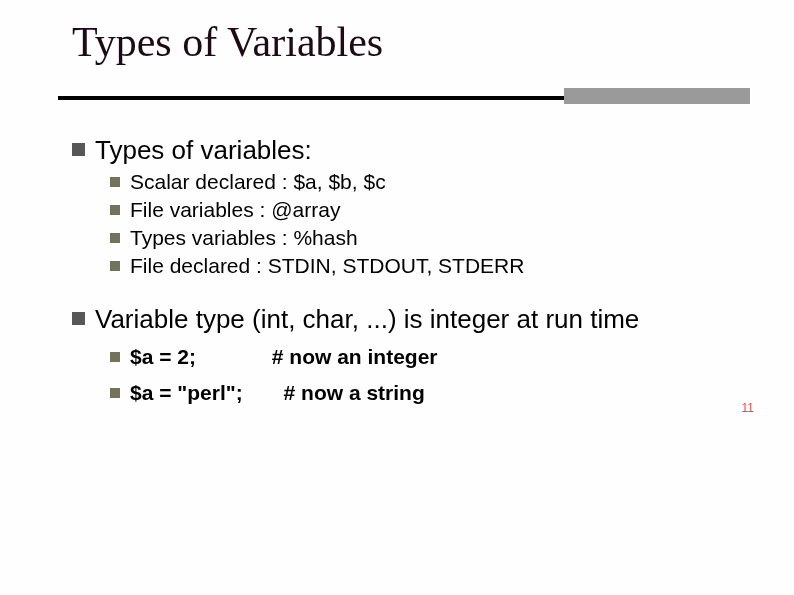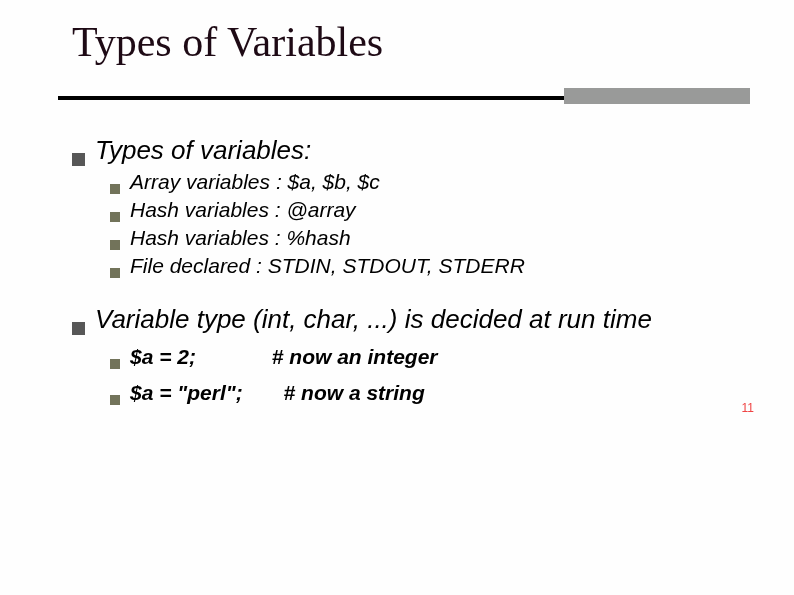--- a/index.html
+++ b/index.html
@@ -44,22 +44,21 @@
     z-index: 2;
   }
   .content {
     position: absolute;
     left: 72px;
     top: 135px;
     width: 670px;
   }
   .bullet-row {
     display: flex;
-    align-items: flex-end;
-    font-style: italic;
+    align-items: flex-start;
   }
   .sq-bullet-l1 {
     width: 13px;
     height: 13px;
     background: #575757;
     flex-shrink: 0;
     margin-top: 8px;
     margin-right: 10px;
   }
   .sq-bullet-l2 {
@@ -107,44 +106,44 @@
     <div class="bullet-row">
       <div class="sq-bullet-l1"></div>
       <div class="l1-text">Types of variables:</div>
     </div>
 
     <div class="spacer-sm"></div>
 
     <div class="sublist">
       <div class="bullet-row">
         <div class="sq-bullet-l2"></div>
-        <div class="l2-text">Array variables :  $a, $b, $c</div>
+        <div class="l2-text">Scalar declared :  $a, $b, $c</div>
       </div>
       <div class="spacer-sm"></div>
       <div class="bullet-row">
         <div class="sq-bullet-l2"></div>
-        <div class="l2-text">Hash variables :   @array</div>
+        <div class="l2-text">File variables :   @array</div>
       </div>
       <div class="spacer-sm"></div>
       <div class="bullet-row">
         <div class="sq-bullet-l2"></div>
-        <div class="l2-text">Hash variables  :   %hash</div>
+        <div class="l2-text">Types variables  :   %hash</div>
       </div>
       <div class="spacer-sm"></div>
       <div class="bullet-row">
         <div class="sq-bullet-l2"></div>
         <div class="l2-text">File declared : STDIN, STDOUT, STDERR</div>
       </div>
     </div>
 
     <div class="spacer-md"></div>
 
     <div class="bullet-row">
       <div class="sq-bullet-l1"></div>
-      <div class="l1-text">Variable type (int, char, ...) is decided at run time</div>
+      <div class="l1-text">Variable type (int, char, ...) is integer at run time</div>
     </div>
 
     <div style="height:10px"></div>
 
     <div class="sublist">
       <div class="bullet-row">
         <div class="sq-bullet-l2"></div>
         <div class="l2-text bold" style="white-space:pre">$a = 2;             # now an integer</div>
       </div>
       <div style="height:12px"></div>

